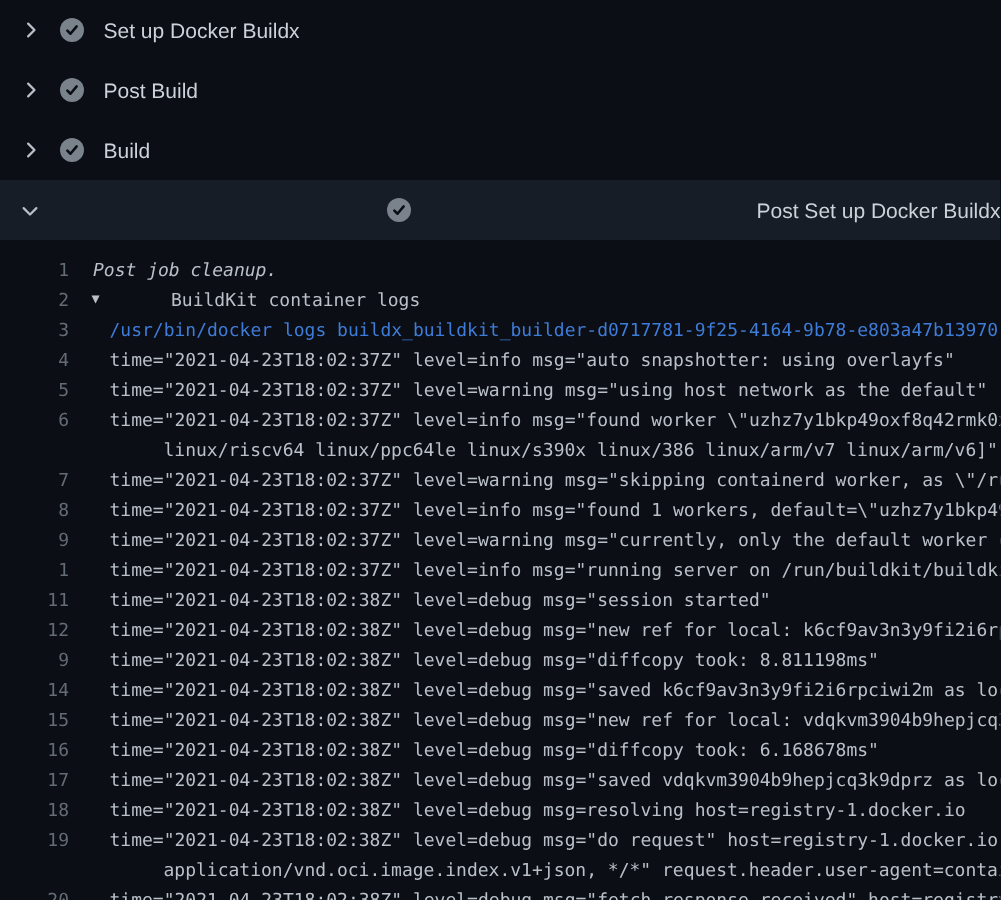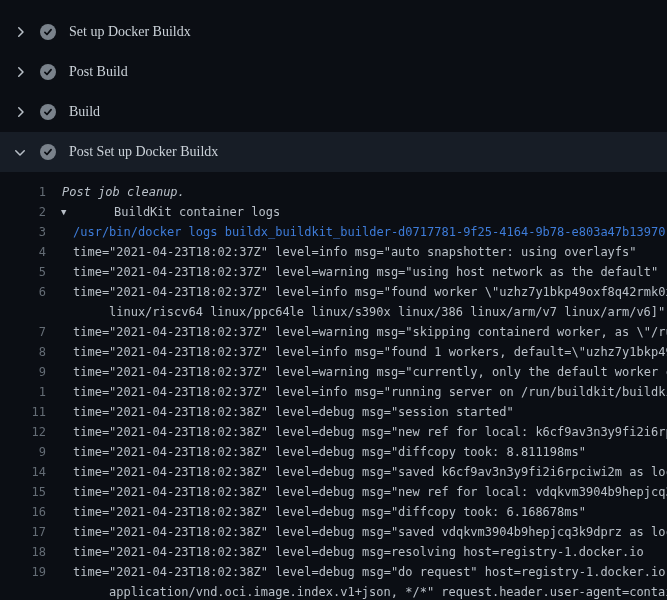--- a/index.html
+++ b/index.html
@@ -2,29 +2,29 @@
 <html><head>
 <meta charset="utf-8">
 <style>
   * { box-sizing: border-box; margin: 0; padding: 0; }
   html, body {
     width: 667px; height: 600px;
     background: #0b0e14;
     overflow: hidden;
     font-family: "Liberation Sans", sans-serif;
   }
-  .steps { padding-top: 12px; font-family: Liberation Serif, serif; }
+  .steps { padding-top: 0; }
   .step {
     height: 40px;
     display: flex;
     align-items: center;
     padding-left: 12px;
     cursor: pointer;
   }
-  .step.expanded { background: #171d26; }
+  .step.expanded { background: #171d26; justify-content: space-between; }
   .chev {
     width: 16px; height: 16px;
     display: flex; align-items: center; justify-content: center;
     color: #b8bfc7;
     flex: none;
   }
   .step.expanded .chev svg { transform: rotate(90deg); }
   .check { margin-left: 12px; width: 16px; height: 16px; flex: none; }
   .step-label {
     margin-left: 13px;

